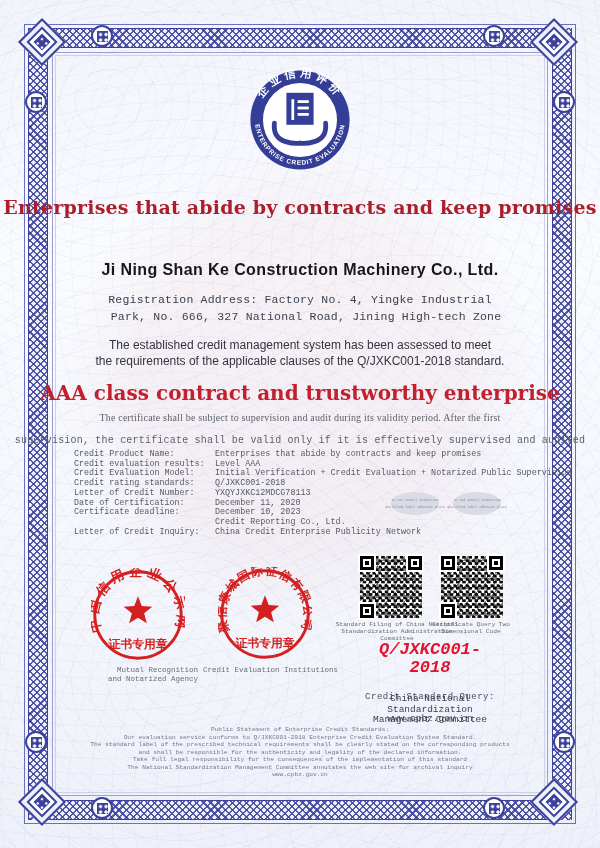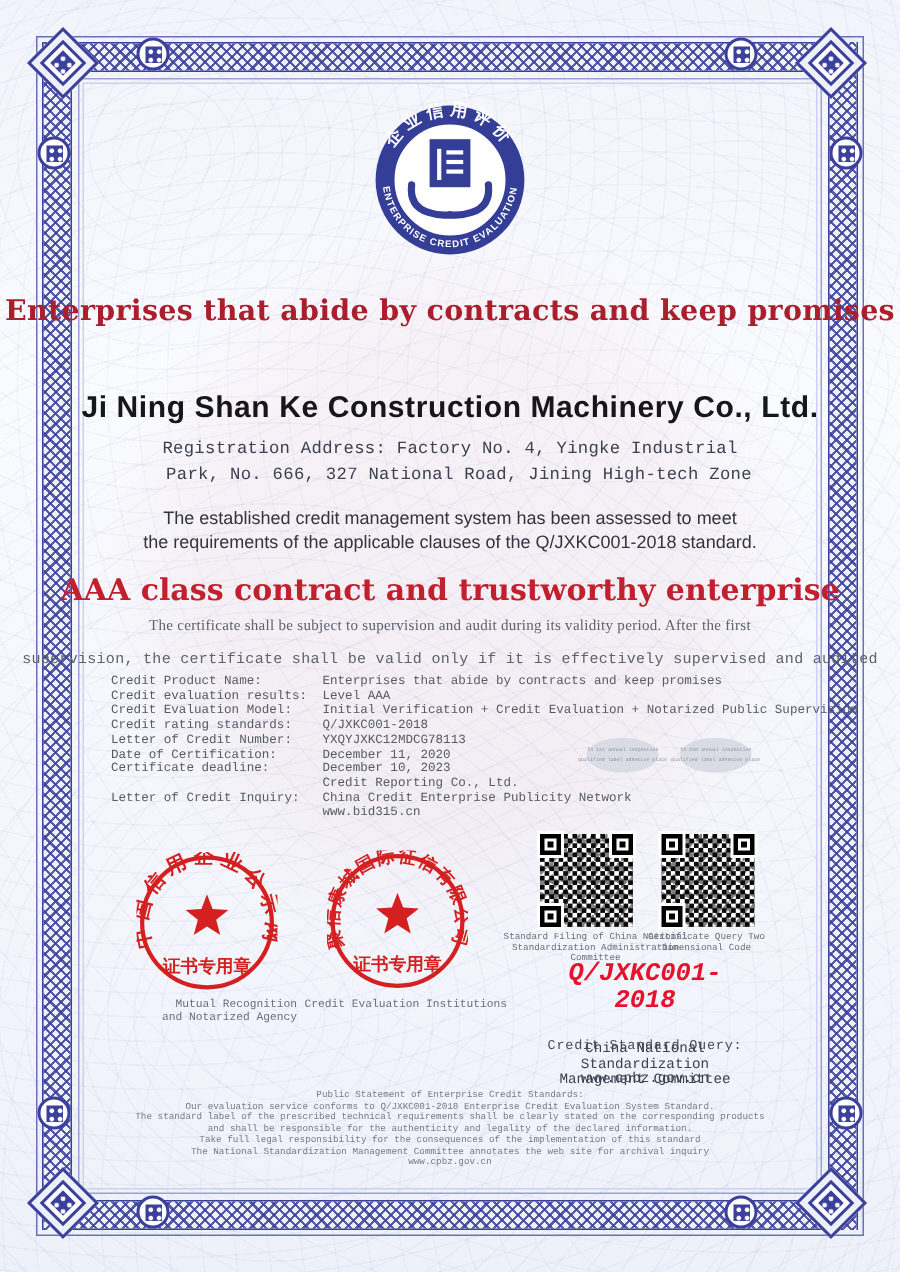--- a/index.html
+++ b/index.html
@@ -41,21 +41,21 @@
     background-image:radial-gradient(#fff 1.4px, rgba(0,0,0,0) 1.6px);
     background-size:5.5px 5.5px;background-position:0.8px 0.8px;}
   
   .abs{position:absolute;}
   .center{left:0;width:100%;text-align:center;}
   .mono{font-family:"Liberation Mono","DejaVu Sans Mono",monospace;}
   .serif{font-family:"DejaVu Serif","Liberation Serif",serif;}
   .title-red{color:#ab1f2c;font-weight:bold;font-size:19px;letter-spacing:0.2px;}
   .grade-red{color:#c3202f;font-weight:bold;font-size:20px;}
   .org-line{font-size:11px;color:#3f4450;letter-spacing:0.3px;}
-  .company{font-size:20px;font-weight:bold;color:#17171a;letter-spacing:0.4px;}
+  .company{font-size:16px;font-weight:bold;color:#17171a;letter-spacing:0.4px;}
   .addr{font-size:11.5px;color:#3c4250;letter-spacing:0.2px;}
   .assess{font-size:12px;color:#34343e;}
   .supervision{font-size:10px;color:#5d626b;letter-spacing:0.2px;}
   .details{left:74px;top:450px;font-size:8.4px;line-height:9.7px;color:#565b64;}
   .details .row{display:flex;}
   .details .lbl{min-width:141px;white-space:pre;}
   .details .val{white-space:pre;}
   .details .val2{padding-left:141px;white-space:pre;}
   .sticker{position:absolute;width:48px;height:23px;border-radius:50%;
     background:#d9dce4;display:flex;flex-direction:column;align-items:center;justify-content:center;}
@@ -200,21 +200,20 @@
       </div>
     <div class="row">
         <span class="lbl">Certificate deadline:</span>
         <span class="val">December 10, 2023</span>
       </div>
     <div class="val2">Credit Reporting Co., Ltd.</div>
     <div class="row">
         <span class="lbl">Letter of Credit Inquiry:</span>
         <span class="val">China Credit Enterprise Publicity Network</span>
       </div>
-    <div class="val2">www.bid315.cn</div>
   </div>
 
   <div class="sticker" style="left:391px;top:492px;">
     <div class="t">In 1st annual inspection</div>
     <div class="t">qualified label adhesive place</div>
   </div>
   <div class="sticker" style="left:453px;top:492px;">
     <div class="t">In 2nd annual inspection</div>
     <div class="t">qualified label adhesive place</div>
   </div>

